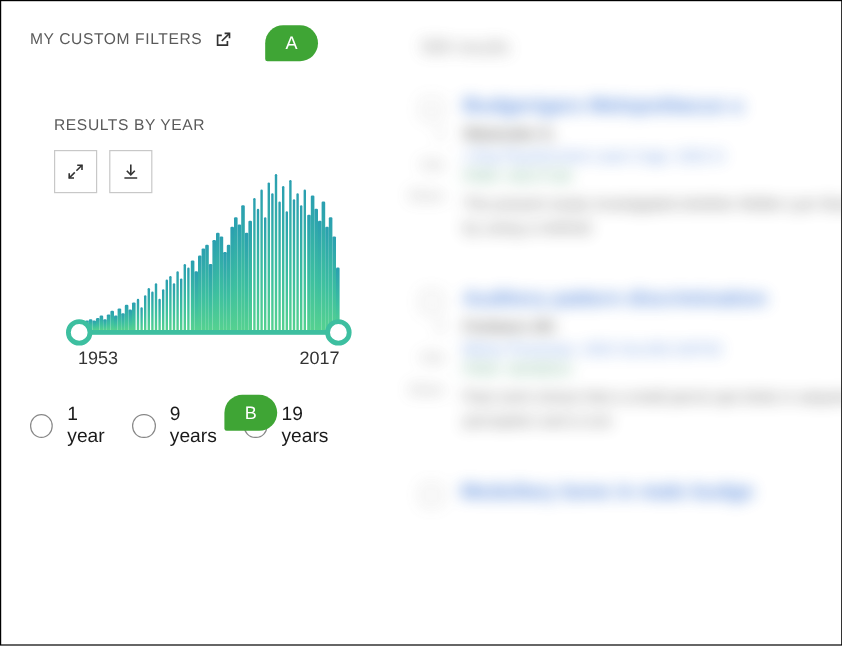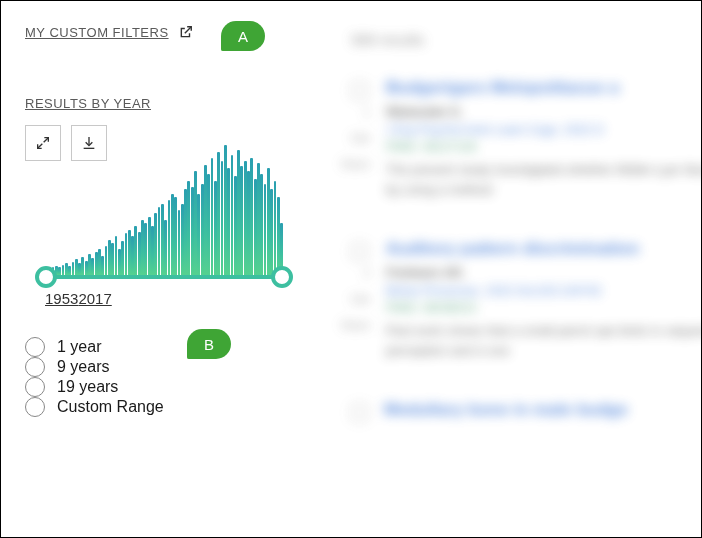--- a/index.html
+++ b/index.html
@@ -21,23 +21,22 @@
     height: 100%;
     padding: 24px 18px 12px 24px;
   }
   .section-title {
     font-size: 13px;
     letter-spacing: 0.5px;
     color: #5a5a5a;
     font-weight: 400;
     text-transform: uppercase;
     display: flex;
-    align-items: flex-start;
+    align-items: center;
     gap: 10px;
-    text-decoration: underline;
   }
   .ext-icon {
     display: inline-block;
     width: 14px;
     height: 14px;
     position: relative;
   }
   .ext-icon svg { width: 14px; height: 14px; }
   .badge {
     display: inline-flex;
@@ -47,21 +46,21 @@
     color: #fff;
     font-size: 15px;
     font-weight: 400;
     border-radius: 16px 16px 16px 2px;
     width: 44px;
     height: 30px;
     position: absolute;
   }
   .badge-a { left: 220px; top: 20px; }
   .badge-b { left: 186px; top: 328px; }
-  .results-by-year { margin-top: 56px; }
+  .results-by-year { margin-top: 56px; margin-left: 20px; }
   .btn-row { display: flex; gap: 10px; margin-top: 14px; }
   .sq-btn {
     width: 36px;
     height: 36px;
     border: 1px solid #c8c8c8;
     background: #fff;
     display: flex;
     align-items: center;
     justify-content: center;
     cursor: pointer;
@@ -105,27 +104,26 @@
     bottom: 17px;
   }
   .slider-left { left: 10px; }
   .slider-right { right: 0px; }
   .year-labels {
     position: absolute;
     left: 20px;
     right: 10px;
     bottom: -2px;
     display: flex;
-    justify-content: flex-start;
+    justify-content: space-between;
     font-size: 15px;
     color: #333;
-    text-decoration: underline;
   }
   .pubdate { margin-top: 32px; }
-  .radio-list { margin-top: 14px; display: flex; flex-direction: column; }
+  .radio-list { margin-top: 14px; display: flex; flex-direction: row; gap: 12px; }
   .radio-item {
     display: flex;
     align-items: center;
     gap: 12px;
     cursor: pointer;
     font-size: 16px;
     color: #1a1a1a;
   }
   .radio-circle {
     width: 20px;
@@ -293,24 +291,20 @@
         <span>1 year</span>
       </label>
       <label class="radio-item">
         <span class="radio-circle"></span>
         <span>9 years</span>
       </label>
       <label class="radio-item">
         <span class="radio-circle"></span>
         <span>19 years</span>
       </label>
-      <label class="radio-item">
-        <span class="radio-circle"></span>
-        <span>Custom Range</span>
-      </label>
     </div>
   </div>
 </div>
 
 <div class="results">
   <div class="res-count">589 results</div>
 
   <div class="res-item">
     <div class="res-check"></div>
     <div class="res-side">

